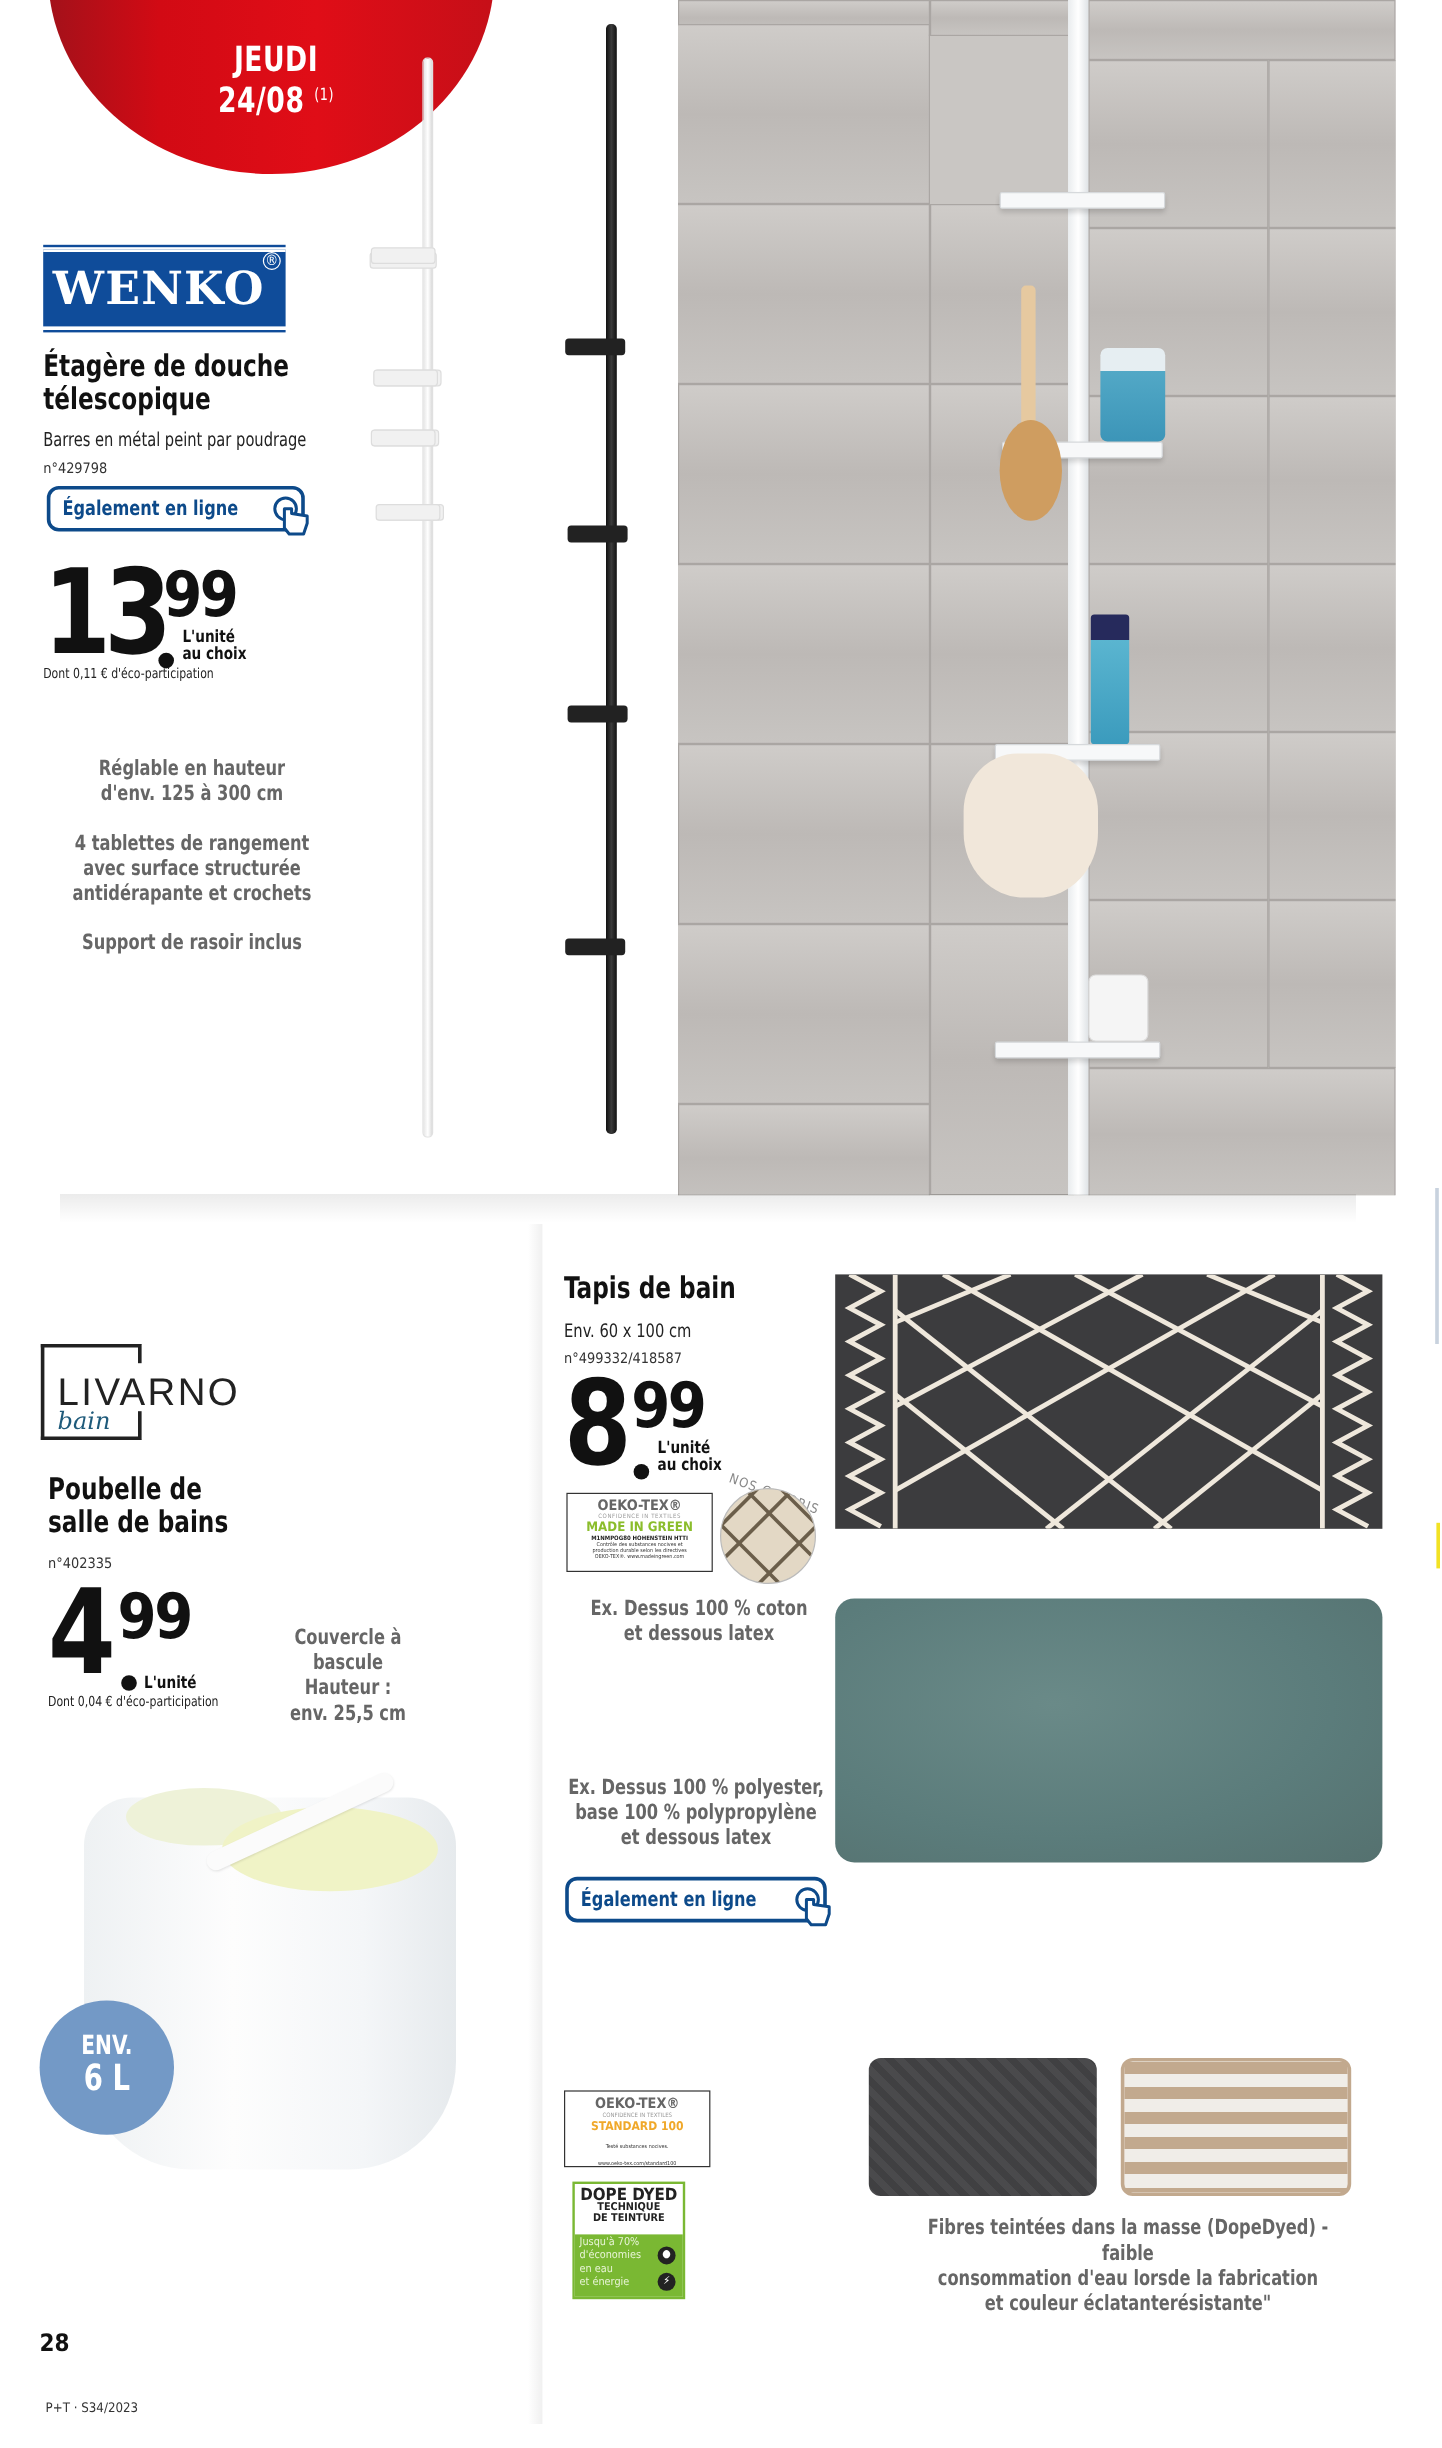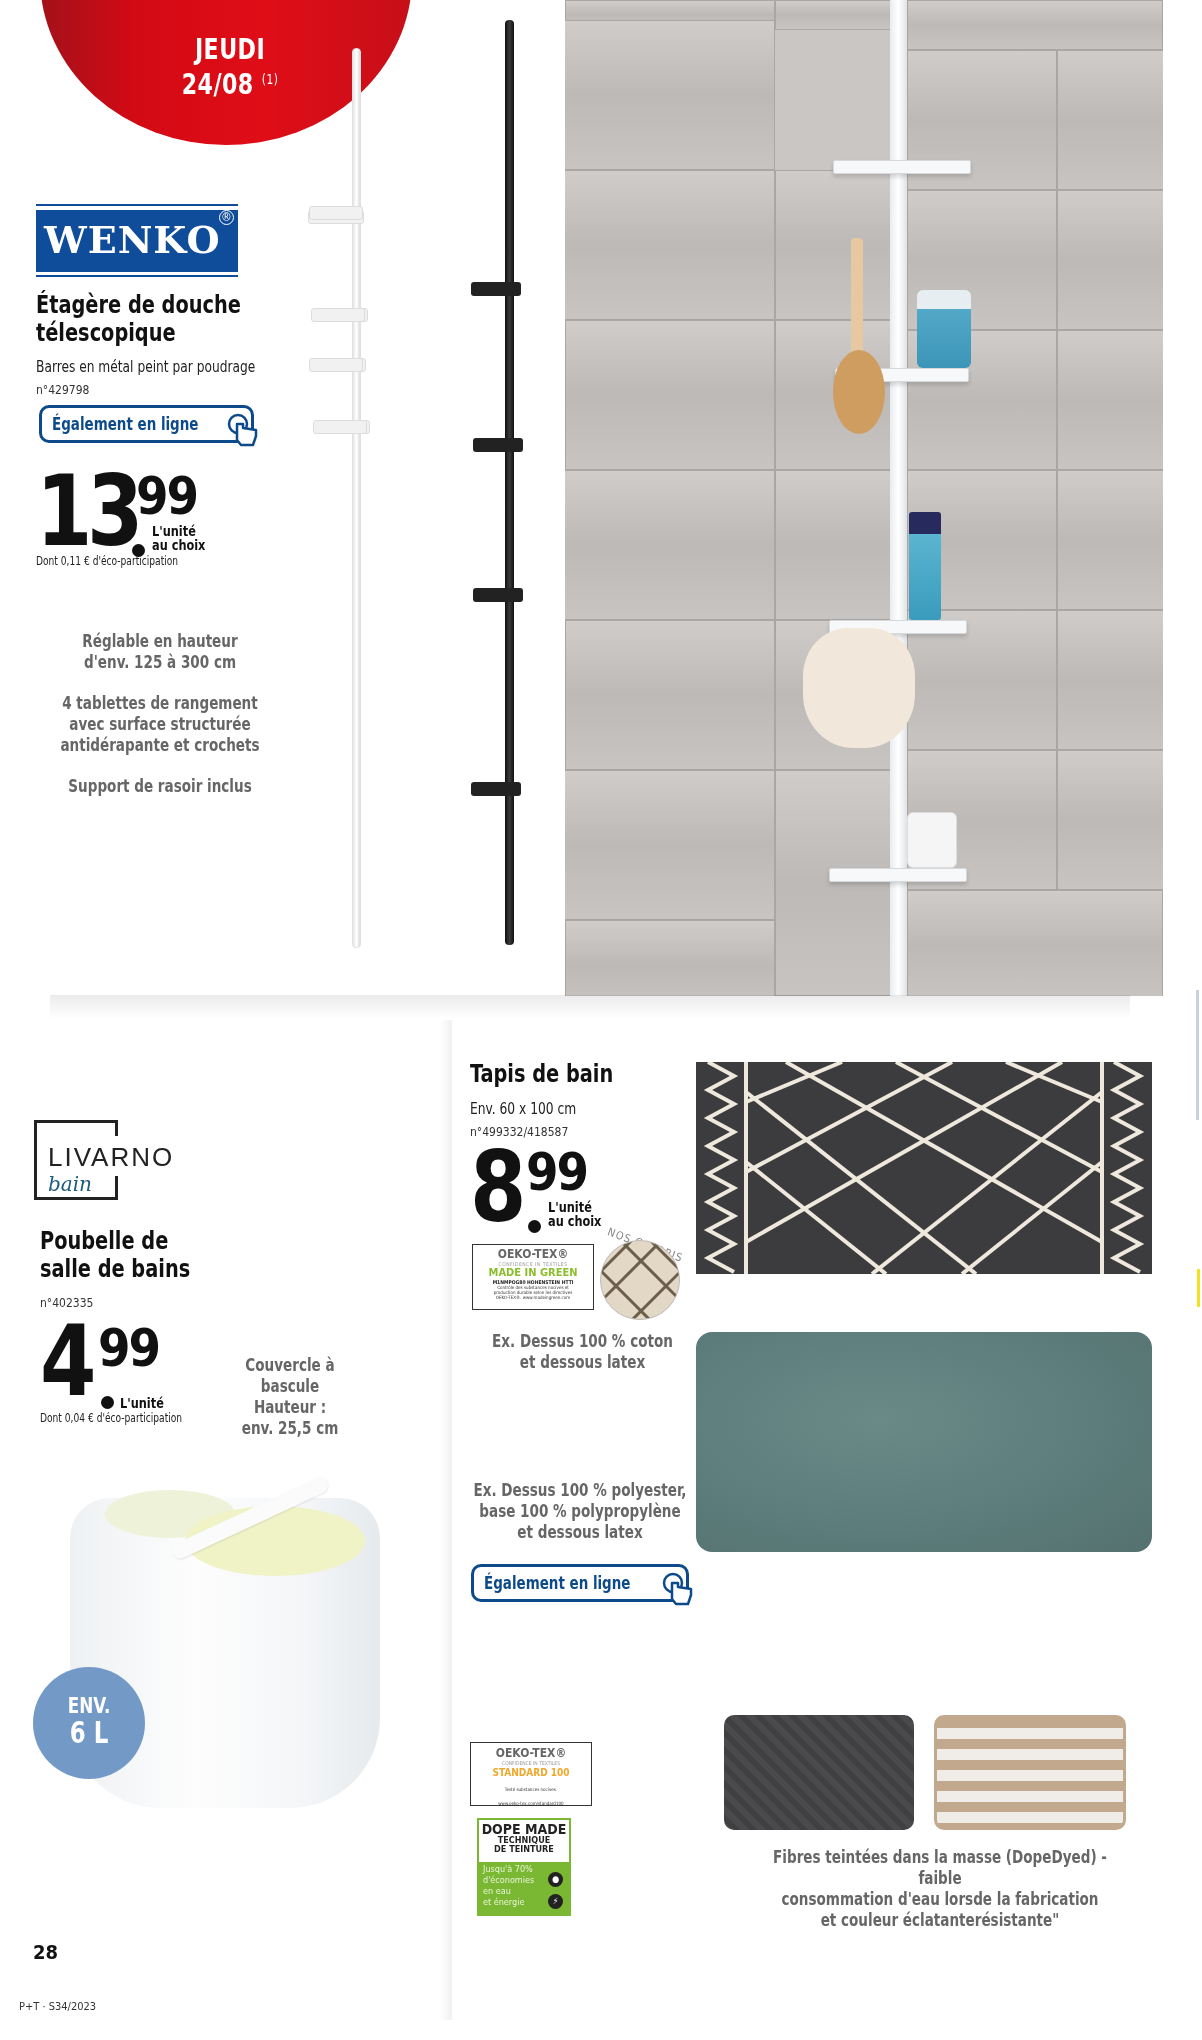--- a/index.html
+++ b/index.html
@@ -53,39 +53,39 @@
   .separator-shadow { left: 50px; top: 995px; width: 1080px; height: 24px; background: linear-gradient(180deg, rgba(0,0,0,0.08), rgba(0,0,0,0)); }
 
   .right-edge { left: 1196px; top: 990px; width: 3px; height: 130px; background: #c8d2de; }
   .yellow-mark { left: 1197px; top: 1269px; width: 3px; height: 38px; background: #f2e224; }
 
   
   .livarno { left: 34px; top: 1120px; width: 160px; height: 82px; }
   .livarno .frame { position: absolute; left: 0; top: 0; width: 84px; height: 80px; border: 3px solid #222; border-right-color: transparent; }
   .livarno .frame-r { position: absolute; left: 81px; top: 0; width: 3px; height: 16px; background: #222; }
   .livarno .frame-r2 { position: absolute; left: 81px; top: 56px; width: 3px; height: 24px; background: #222; }
-  .livarno .brand { position: absolute; left: 14px; top: 22px; font-size: 26px; letter-spacing: 2px; color: #222; font-family: "Liberation Sans", sans-serif; }
+  .livarno .brand { position: absolute; left: 14px; top: 22px; font-size: 32px; letter-spacing: 2px; color: #222; font-family: "Liberation Sans", sans-serif; }
   .livarno .home { position: absolute; left: 14px; top: 52px; font-size: 20px; font-style: italic; color: #1e5a7a; font-family: "DejaVu Serif", serif; }
 
   .title2 { left: 40px; top: 1227px; font-size: 25px; line-height: 28px; transform: scaleX(0.86); transform-origin: left; }
   .art2 { left: 40px; top: 1296px; font-size: 12px; color: #333; }
   .couvercle { left: 220px; top: 1355px; width: 140px; }
 
   .bin { left: 65px; top: 1470px; width: 320px; height: 340px; }
   .bin-body { position: absolute; left: 5px; top: 28px; width: 310px; height: 310px; border-radius: 40px 40px 90px 90px; background: linear-gradient(90deg, #eef1f3, #fdfdfd 40%, #f4f6f8 75%, #e6eaed); }
   .bin-lid-l { position: absolute; left: 40px; top: 20px; width: 130px; height: 48px; border-radius: 50%; background: #eef2d8; }
   .bin-lid-r { position: absolute; left: 120px; top: 36px; width: 180px; height: 70px; border-radius: 50%; background: #f0f3c6; }
   .bin-bar { position: absolute; left: 100px; top: 40px; width: 170px; height: 16px; background: #fbfbfb; border-radius: 8px; transform: rotate(-25deg); box-shadow: 0 1px 2px rgba(0,0,0,0.1); }
 
   .env-badge { left: 33px; top: 1667px; width: 112px; height: 112px; border-radius: 50%; background: #7399c6; color: #fff; text-align: center; font-weight: bold; }
   .env-badge .l1 { position: absolute; left: 0; right: 0; top: 26px; font-size: 22px; transform: scaleX(0.85); }
   .env-badge .l2 { position: absolute; left: 0; right: 0; top: 48px; font-size: 30px; transform: scaleX(0.85); }
 
   .page-num { left: 33px; top: 1940px; font-size: 20px; font-weight: bold; }
-  .footer-code { left: 19px; top: 2000px; font-size: 11px; color: #333; }
+  .footer-code { left: 38px; top: 2000px; font-size: 11px; color: #333; }
 
   
   .panel-shadow { left: 440px; top: 1020px; width: 12px; height: 1000px; background: linear-gradient(90deg, rgba(0,0,0,0), rgba(0,0,0,0.06)); }
   .title3 { left: 470px; top: 1060px; font-size: 25px; line-height: 28px; transform: scaleX(0.86); transform-origin: left; }
   .sub3 { left: 470px; top: 1100px; font-size: 15.5px; color: #222; transform: scaleX(0.88); transform-origin: left; }
   .art3 { left: 470px; top: 1125px; font-size: 12px; color: #333; }
 
   .oeko1 { left: 472px; top: 1244px; width: 122px; height: 66px; border: 1.5px solid #333; background: #fff; text-align: center; }
   .oeko1 .o1 { font-size: 12px; color: #666; font-weight: bold; margin-top: 2px; }
   .oeko1 .o2 { font-size: 5px; color: #999; letter-spacing: 0.5px; }
@@ -366,21 +366,21 @@
 <div class="abs oeko2">
   <div class="o1">OEKO-TEX®</div>
   <div class="o2">CONFIDENCE IN TEXTILES</div>
   <div class="o3">STANDARD 100</div>
   <div class="o5">Testé substances nocives.</div>
   <div class="o5">www.oeko-tex.com/standard100</div>
 </div>
 
 <div class="abs dope">
   <div class="top">
-    <div class="d1">DOPE MADE</div>
+    <div class="d1">DOPE DYED</div>
     <div class="d2">TECHNIQUE</div>
     <div class="d2">DE TEINTURE</div>
   </div>
   <div class="bottom">
     <div>Jusqu'à 70%</div>
     <div>d'économies</div>
     <div>en eau</div>
     <div>et énergie</div>
     <span class="ic" style="top:10px;">●</span>
     <span class="ic" style="top:32px;">⚡</span>

